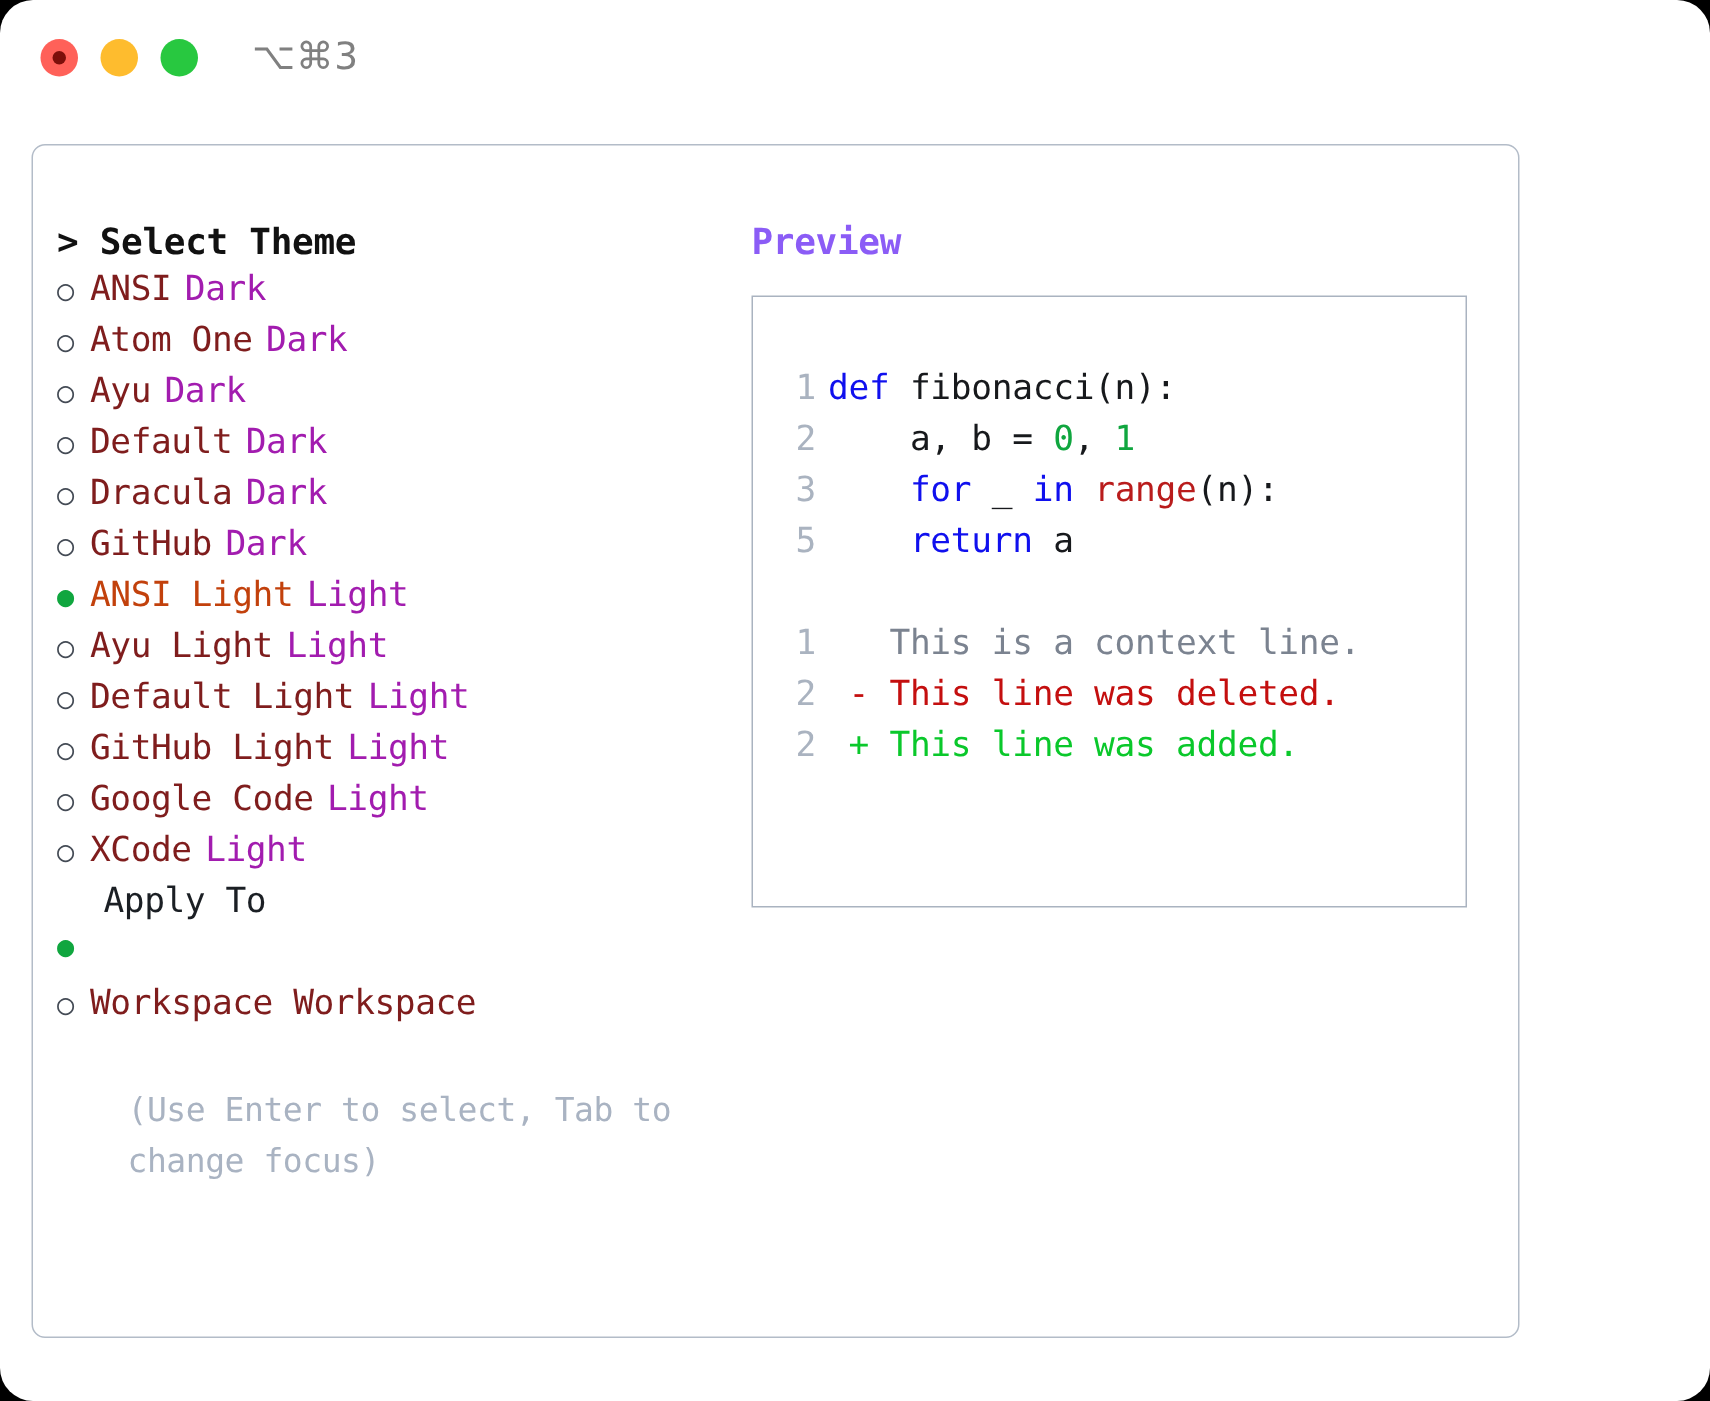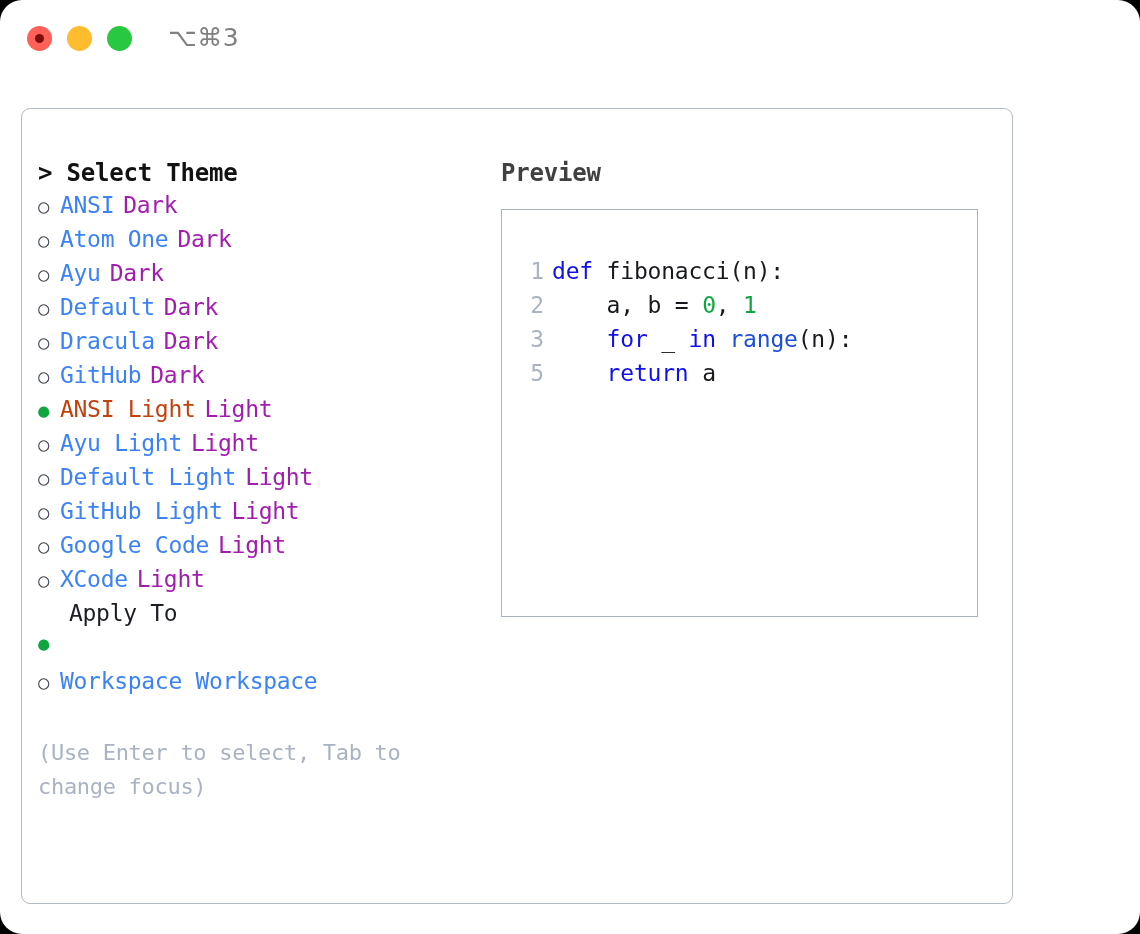--- a/index.html
+++ b/index.html
@@ -48,21 +48,21 @@
     font-size: 25px;
     font-weight: 500;
     color: #808080;
     letter-spacing: 0.5px;
     font-family: "DejaVu Sans", sans-serif;
   }
 
   
   #panel {
     position: absolute;
-    left: 21px; top: 108px;
+    left: 21px; top: 96px;
     width: 992px; height: 796px;
     border: 1.6px solid #b3bcc8;
     border-radius: 9px;
     background: #ffffff;
   }
 
   
   #theme-column {
     position: absolute;
     left: 16px; top: 50px;
@@ -86,21 +86,21 @@
   }
   .bullet {
     display: inline-block;
     width: 22px;
     flex: 0 0 22px;
     font-size: 19px;
     line-height: 1;
   }
   .bullet-empty { color: #444b55; }
   .bullet-filled { color: #10a63f; }
-  .opt-label { color: #3b82f6; }
+  .opt-label { color: #7f1d1d; }
   .opt-label.selected { color: #c2410c; }
   .opt-suffix { color: #a21caf; margin-left: 9px; }
 
   #apply-heading {
     padding-left: 31px;
     font-size: 23px;
     color: #1b1f24;
     letter-spacing: -0.3px;
     white-space: pre;
     height: 34px;
@@ -108,32 +108,33 @@
     align-items: baseline;
   }
 
   #hint {
     margin-top: 34px;
     font-size: 22px;
     color: #a9b3c2;
     line-height: 1.55;
     width: 410px;
     letter-spacing: -0.3px;
+    margin-left: 47px;
   }
 
   
   #preview-column {
     position: absolute;
     left: 479px; top: 50px;
     width: 500px;
   }
   #preview-heading {
     font-size: 24px;
     font-weight: bold;
-    color: #404040;
+    color: #8b5cf6;
     letter-spacing: -0.2px;
     margin-bottom: 22px;
   }
   #preview-box {
     width: 477px;
     height: 408px;
     border: 1.6px solid #aab3c0;
     background: #ffffff;
     padding: 44px 0 0 12px;
   }
@@ -146,21 +147,21 @@
   }
   .lineno {
     display: inline-block;
     width: 30px;
     text-align: right;
     color: #aab3c0;
     margin-right: 8px;
   }
   .t-plain  { color: #17191c; }
   .t-kw     { color: #1010ee; }
-  .t-fn     { color: #1d4ed8; }
+  .t-fn     { color: #b91c1c; }
   .t-num    { color: #10a63f; }
   .t-ctx    { color: #7b8390; }
   .t-del    { color: #c40f0f; }
   .t-add    { color: #0ac82b; }
   .code-gap { height: 34px; }
 </style>
 </head>
 <body>
 
 <div id="window">
@@ -203,17 +204,22 @@
     <div id="preview-column">
       <div id="preview-heading">Preview</div>
       <div id="preview-box">
         <div id="code-block">
             <div class="code-line"><span class="lineno">1</span><span class="t-kw">def </span><span class="t-plain">fibonacci(n):</span></div>
             <div class="code-line"><span class="lineno">2</span><span class="t-plain">    a, b = </span><span class="t-num">0</span><span class="t-plain">, </span><span class="t-num">1</span></div>
             <div class="code-line"><span class="lineno">3</span><span class="t-plain">    </span><span class="t-kw">for</span><span class="t-plain"> _ </span><span class="t-kw">in</span><span class="t-plain"> </span><span class="t-fn">range</span><span class="t-plain">(n):</span></div>
             <div class="code-line"><span class="lineno">5</span><span class="t-plain">    </span><span class="t-kw">return</span><span class="t-plain"> a</span></div>
           </div>
         <div class="code-gap"></div>
+        <div id="diff-block">
+            <div class="code-line"><span class="lineno">1</span><span class="t-ctx">  </span><span class="t-ctx"> This is a context line.</span></div>
+            <div class="code-line"><span class="lineno">2</span><span class="t-del"> -</span><span class="t-del"> This line was deleted.</span></div>
+            <div class="code-line"><span class="lineno">2</span><span class="t-add"> +</span><span class="t-add"> This line was added.</span></div>
+          </div>
       </div>
     </div>
 
   </div>
 </div>
 
 </body></html>

